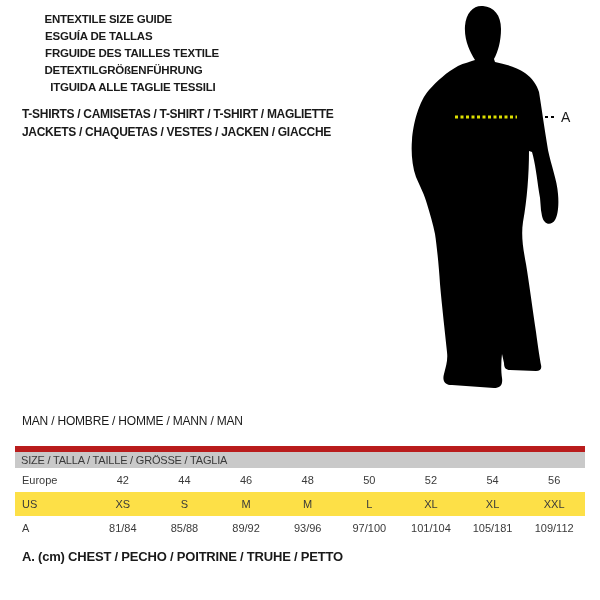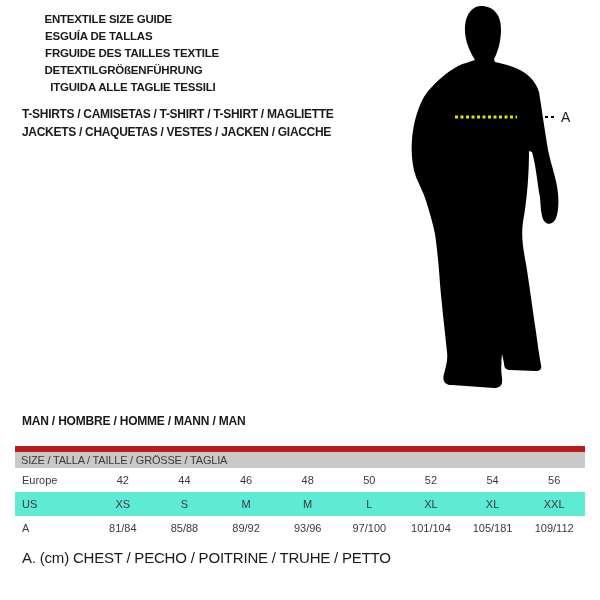--- a/index.html
+++ b/index.html
@@ -9,35 +9,35 @@
   }
   
   .lang-list{position:absolute;left:22px;top:11px;}
   .lang-row{display:flex;height:17px;line-height:17px;font-size:11.5px;font-weight:bold;letter-spacing:-0.2px;}
   .lang-code{width:38px;flex:0 0 38px;text-align:right;}
   
   .categories{position:absolute;left:22px;top:105px;font-size:12px;font-weight:bold;line-height:18px;letter-spacing:-0.3px;}
   
   .figure-wrap{position:absolute;left:398px;top:2px;width:180px;height:402px;}
   
-  .section-title{position:absolute;left:22px;top:414px;font-size:12px;font-weight:bold;letter-spacing:-0.2px;text-align:right;}
+  .section-title{position:absolute;left:22px;top:414px;font-size:12px;font-weight:normal;letter-spacing:-0.2px;text-align:right;}
   
   .size-table{position:absolute;left:15px;top:446px;width:570px;}
   .size-header{
     height:16px;line-height:16px;background:#c9c9c9;border-top:6px solid #b91c1c;
     padding-left:6px;font-size:11px;color:#3a3a3a;letter-spacing:-0.2px;
   }
   table.sizes{border-collapse:collapse;width:100%;table-layout:fixed;}
   table.sizes th,table.sizes td{
     padding:0;height:24px;font-size:11px;font-weight:normal;color:#3a3a3a;text-align:center;
   }
   table.sizes th.rowlabel{text-align:left;padding-left:7px;width:70px;}
-  table.sizes tr.shaded{background:#5eead4;}
+  table.sizes tr.shaded{background:#fde047;}
   
-  .footnote{position:absolute;left:22px;top:549px;font-size:15px;font-weight:normal;letter-spacing:-0.2px;}
+  .footnote{position:absolute;left:22px;top:549px;font-size:13px;font-weight:bold;letter-spacing:-0.2px;}
 </style>
 </head>
 <body>
 
 <div class="canvas">
 
   <div class="lang-list">
     <div class="lang-row">
       <span class="lang-code">EN</span>
       <span class="lang-label">TEXTILE SIZE GUIDE</span>

